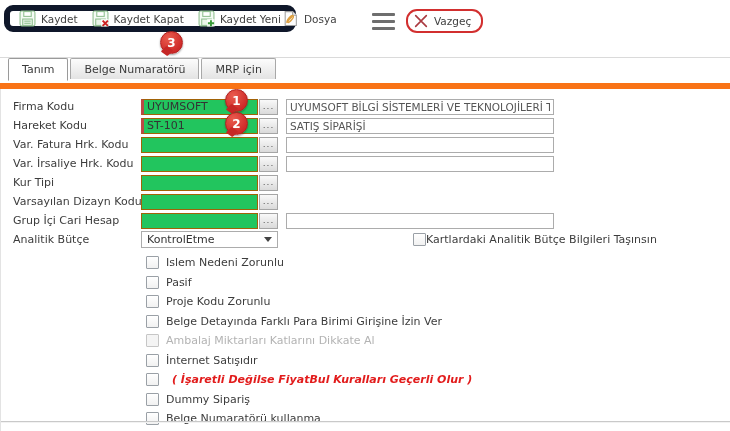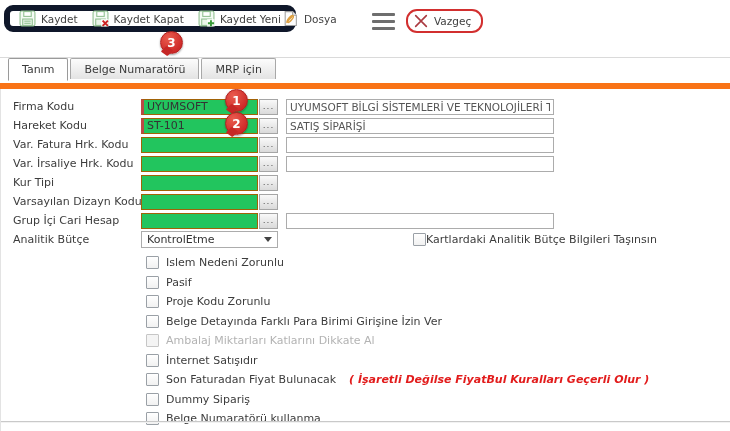--- a/index.html
+++ b/index.html
@@ -229,21 +229,20 @@
     <div class="crow disabled">
       <span class="cbox"></span>
       <span>Ambalaj Miktarları Katlarını Dikkate Al</span>
     </div>
     <div class="crow">
       <span class="cbox"></span>
       <span>İnternet Satışıdır</span>
     </div>
     <div class="crow">
       <span class="cbox"></span>
-      <span>Son Faturadan Fiyat Bulunacak</span>
       <span class="rednote">( İşaretli Değilse FiyatBul Kuralları Geçerli Olur )</span>
     </div>
     <div class="crow">
       <span class="cbox"></span>
       <span>Dummy Sipariş</span>
     </div>
     <div class="crow">
       <span class="cbox"></span>
       <span>Belge Numaratörü kullanma</span>
     </div>

